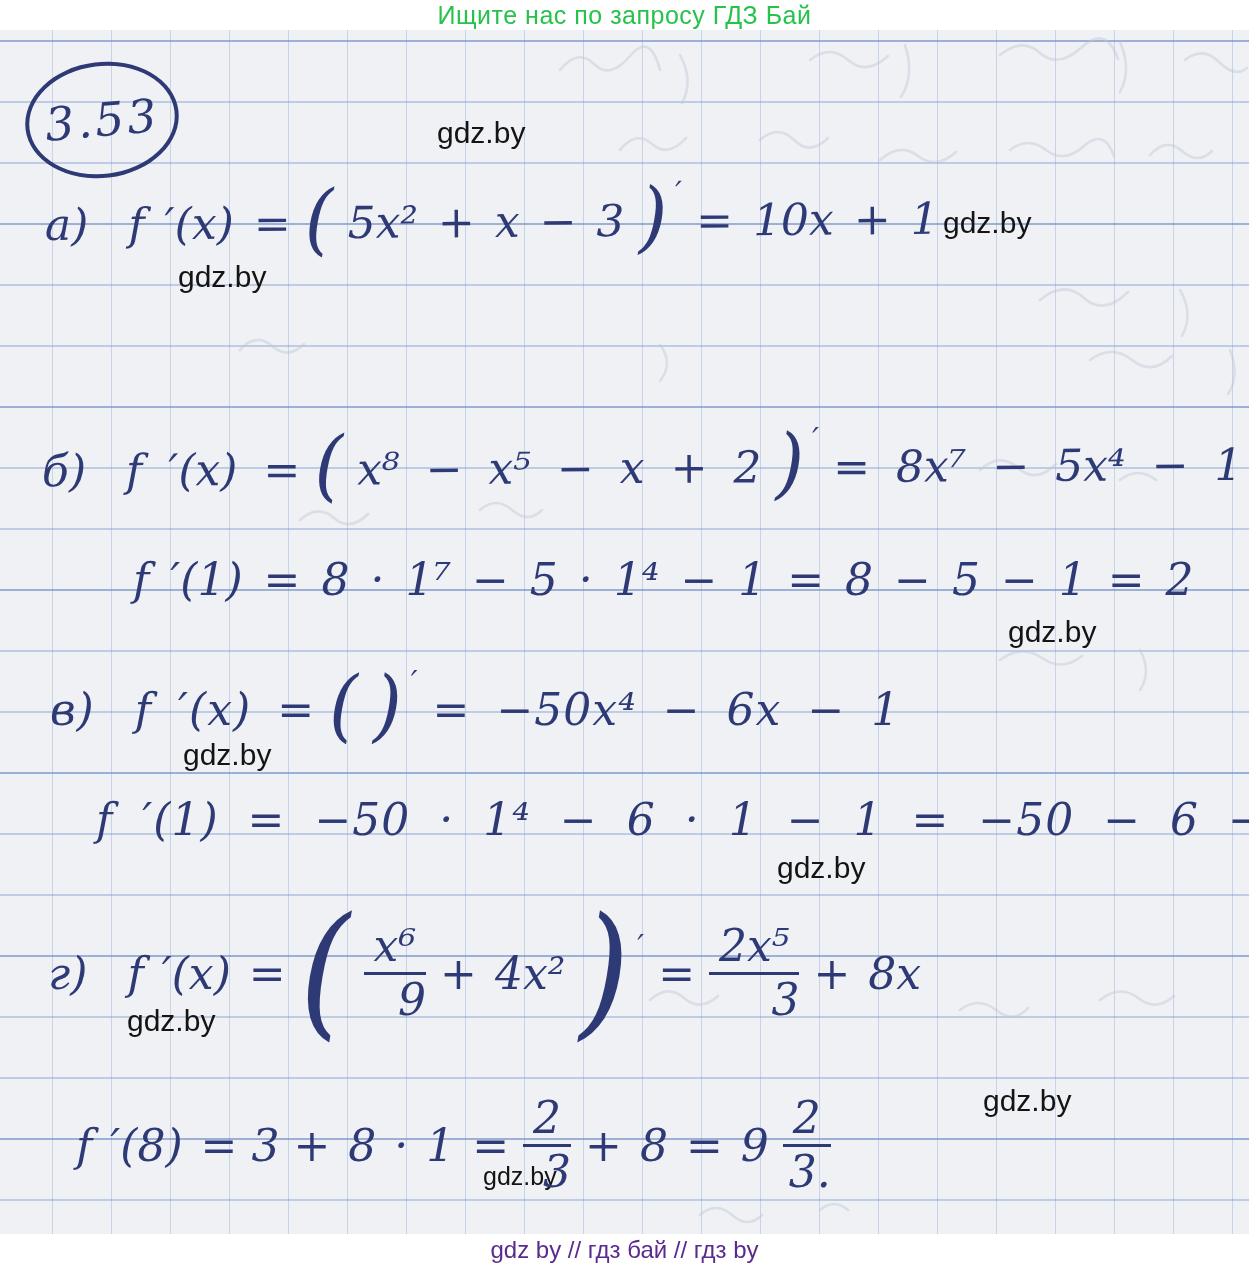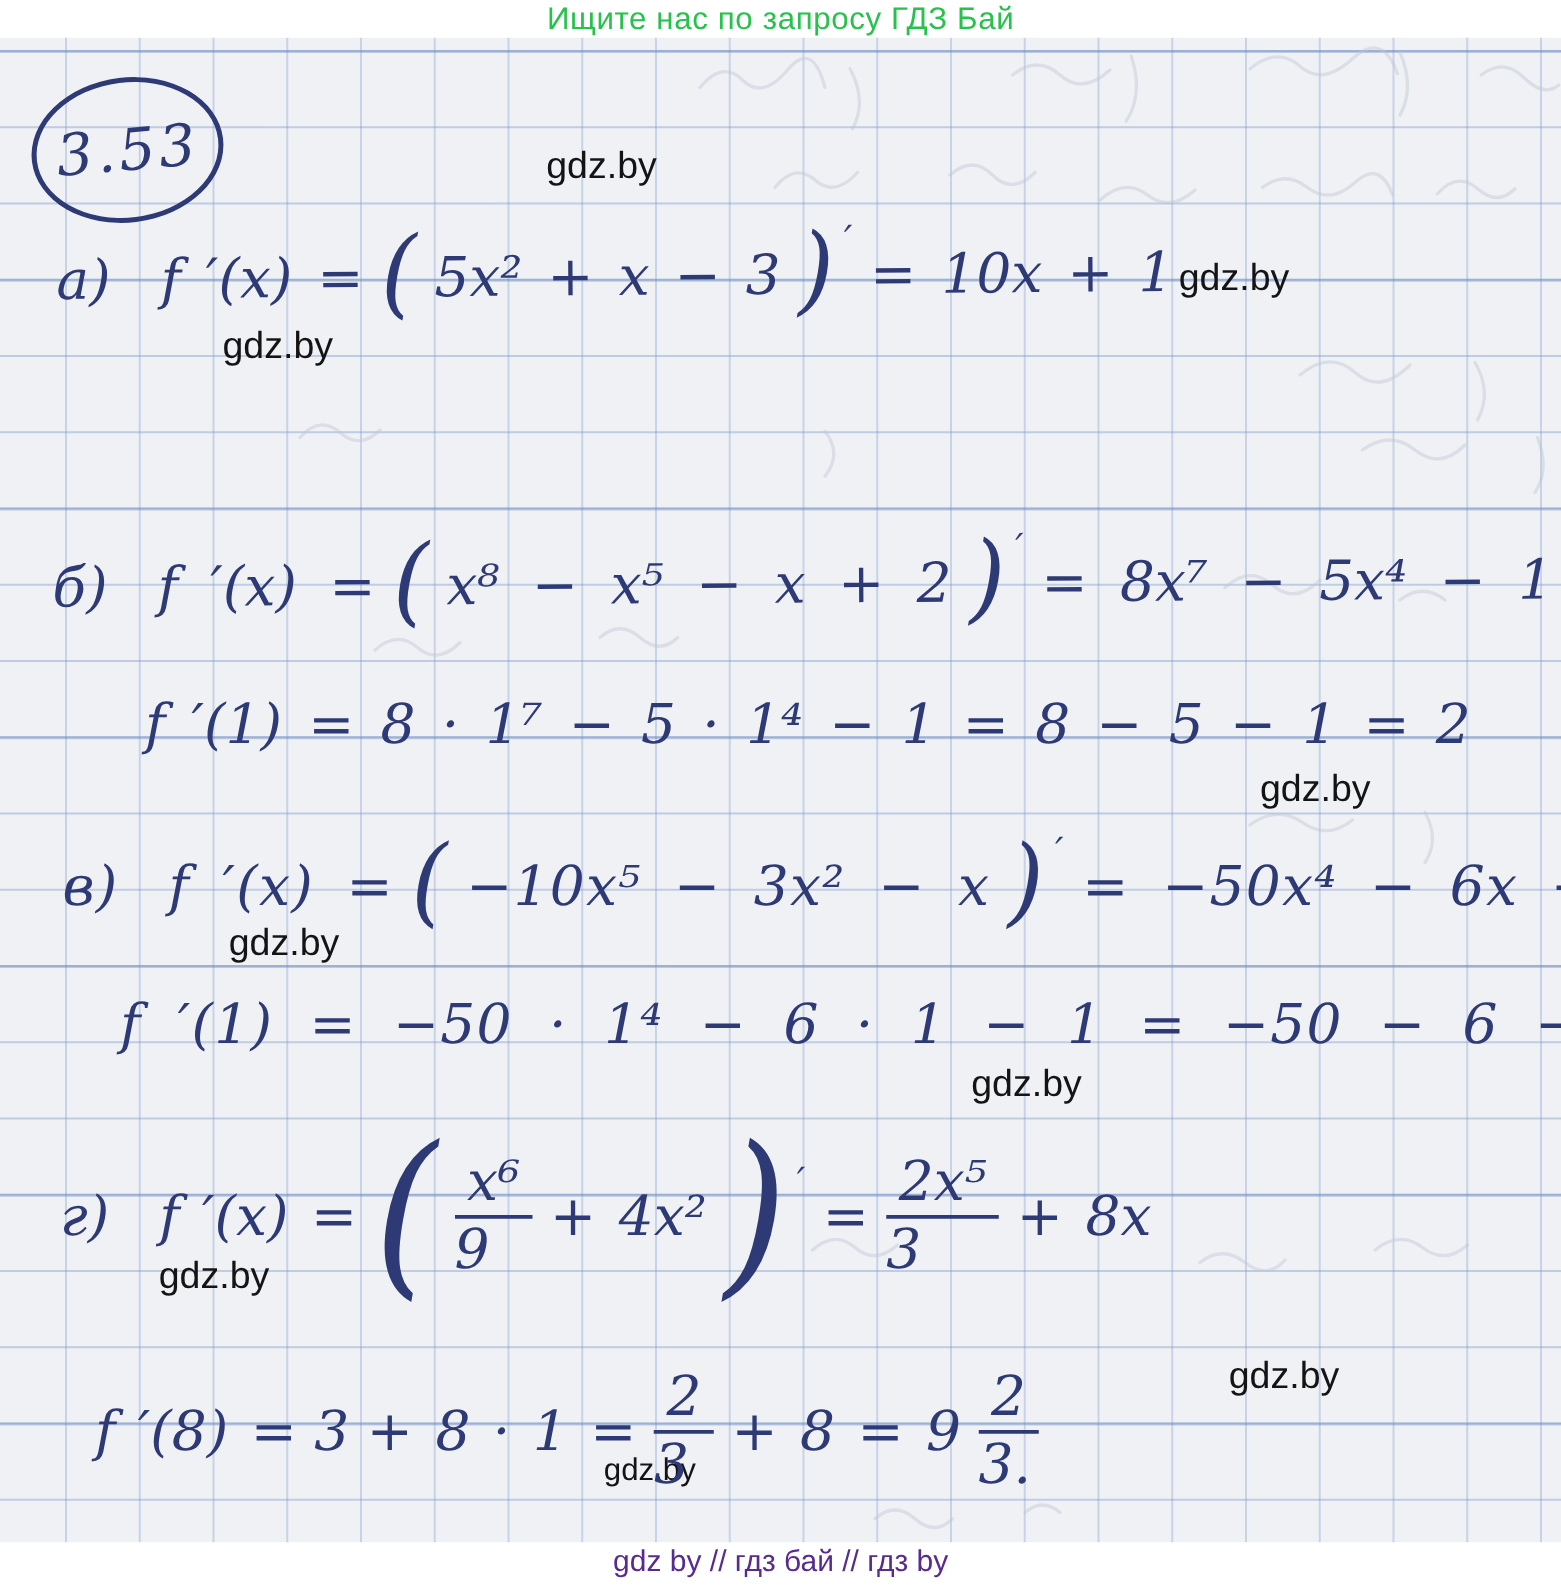--- a/index.html
+++ b/index.html
@@ -51,28 +51,28 @@
     letter-spacing:3px;transform:rotate(2deg);}
 
   
   .mline{position:absolute;display:flex;align-items:center;gap:14px;
     color:var(--ink);font:italic 44px "DejaVu Serif",serif;white-space:pre;}
   .mline .ms{display:inline-block;}
   .lbl{margin-right:26px;}
   .paren{font-size:74px;font-weight:400;line-height:.8;transform:scaleY(1.05) translateY(-4px);}
   .paren.lg{font-size:128px;transform:scaleY(1.12) translateY(-2px);}
   .prime{font-size:30px;transform:translateY(-28px);margin-left:-6px;}
-  .frac{display:inline-flex;flex-direction:column;align-items:flex-start;line-height:1.05;}
+  .frac{display:inline-flex;flex-direction:column;align-items:flex-end;line-height:1.05;}
   .frac .num{padding:0 10px 3px;border-bottom:3.5px solid var(--ink);}
   .frac .den{padding-top:2px;}
 
   #line-a1{left:45px;top:192px;word-spacing:6px;transform:rotate(-.4deg);}
   #line-a2{left:126px;top:328px;word-spacing:3px;}
   #line-b1{left:42px;top:438px;word-spacing:12px;transform:rotate(-.3deg);}
-  #line-b2{left:116px;top:554px;word-spacing:7px;}
+  #line-b2{left:133px;top:554px;word-spacing:7px;}
   #line-v1{left:50px;top:680px;word-spacing:11px;letter-spacing:1px;}
   #line-v2{left:96px;top:794px;word-spacing:14px;letter-spacing:1px;}
   #line-g1{left:48px;top:898px;height:150px;word-spacing:4px;}
   #line-g2{left:76px;top:1082px;height:126px;word-spacing:4px;}
 </style>
 </head>
 <body>
 
 <div id="page">
 
@@ -113,21 +113,21 @@
   <div class="wm" id="wm4">gdz.by</div>
   <div class="wm" id="wm5">gdz.by</div>
   <div class="wm" id="wm6">gdz.by</div>
   <div class="wm" id="wm7">gdz.by</div>
   <div class="wm" id="wm8">gdz.by</div>
   <div class="wm" id="wm9">gdz.by</div>
 
   <div class="mline" id="line-a1"><span class="ms lbl">а)</span><span class="ms">f ′(x) =</span><span class="paren ">(</span><span class="ms">5x² + x − 3</span><span class="paren ">)</span><span class="prime">′</span><span class="ms">= 10x + 1</span></div>
   <div class="mline" id="line-b1"><span class="ms lbl">б)</span><span class="ms">f ′(x) =</span><span class="paren ">(</span><span class="ms">x⁸ − x⁵ − x + 2</span><span class="paren ">)</span><span class="prime">′</span><span class="ms">= 8x⁷ − 5x⁴ − 1</span></div>
   <div class="mline" id="line-b2"><span class="ms">f ′(1) = 8 · 1⁷ − 5 · 1⁴ − 1 = 8 − 5 − 1 = 2</span></div>
-  <div class="mline" id="line-v1"><span class="ms lbl">в)</span><span class="ms">f ′(x) =</span><span class="paren ">(</span><span class="ms">−10x⁵ − 3x² − x</span><span class="paren ">)</span><span class="prime">′</span><span class="ms">= −50x⁴ − 6x − 1</span></div>
+  <div class="mline" id="line-v1"><span class="ms lbl">в)</span><span class="ms">f ′(x) =</span><span class="paren ">(</span><span class="paren ">)</span><span class="prime">′</span><span class="ms">= −50x⁴ − 6x − 1</span></div>
   <div class="mline" id="line-v2"><span class="ms">f ′(1) = −50 · 1⁴ − 6 · 1 − 1 = −50 − 6 − 1 = − 57.</span></div>
   <div class="mline" id="line-g1"><span class="ms lbl">г)</span><span class="ms">f ′(x) =</span><span class="paren lg">(</span><span class="frac"><span class="num">x⁶</span><span class="den">9</span></span><span class="ms">+ 4x²</span><span class="paren lg">)</span><span class="prime">′</span><span class="ms">=</span><span class="frac"><span class="num">2x⁵</span><span class="den">3</span></span><span class="ms">+ 8x</span></div>
   <div class="mline" id="line-g2"><span class="ms">f ′(8) =</span><span class="frac"><span class="den">3</span></span><span class="ms">+ 8 · 1 =</span><span class="frac"><span class="num">2</span><span class="den">3</span></span><span class="ms">+ 8 = 9</span><span class="frac"><span class="num">2</span><span class="den">3.</span></span></div>
 
   <div class="bottom-strip">
     <span class="footer-text">gdz by  //  гдз бай  //  гдз by</span>
   </div>
 
 </div>
 

